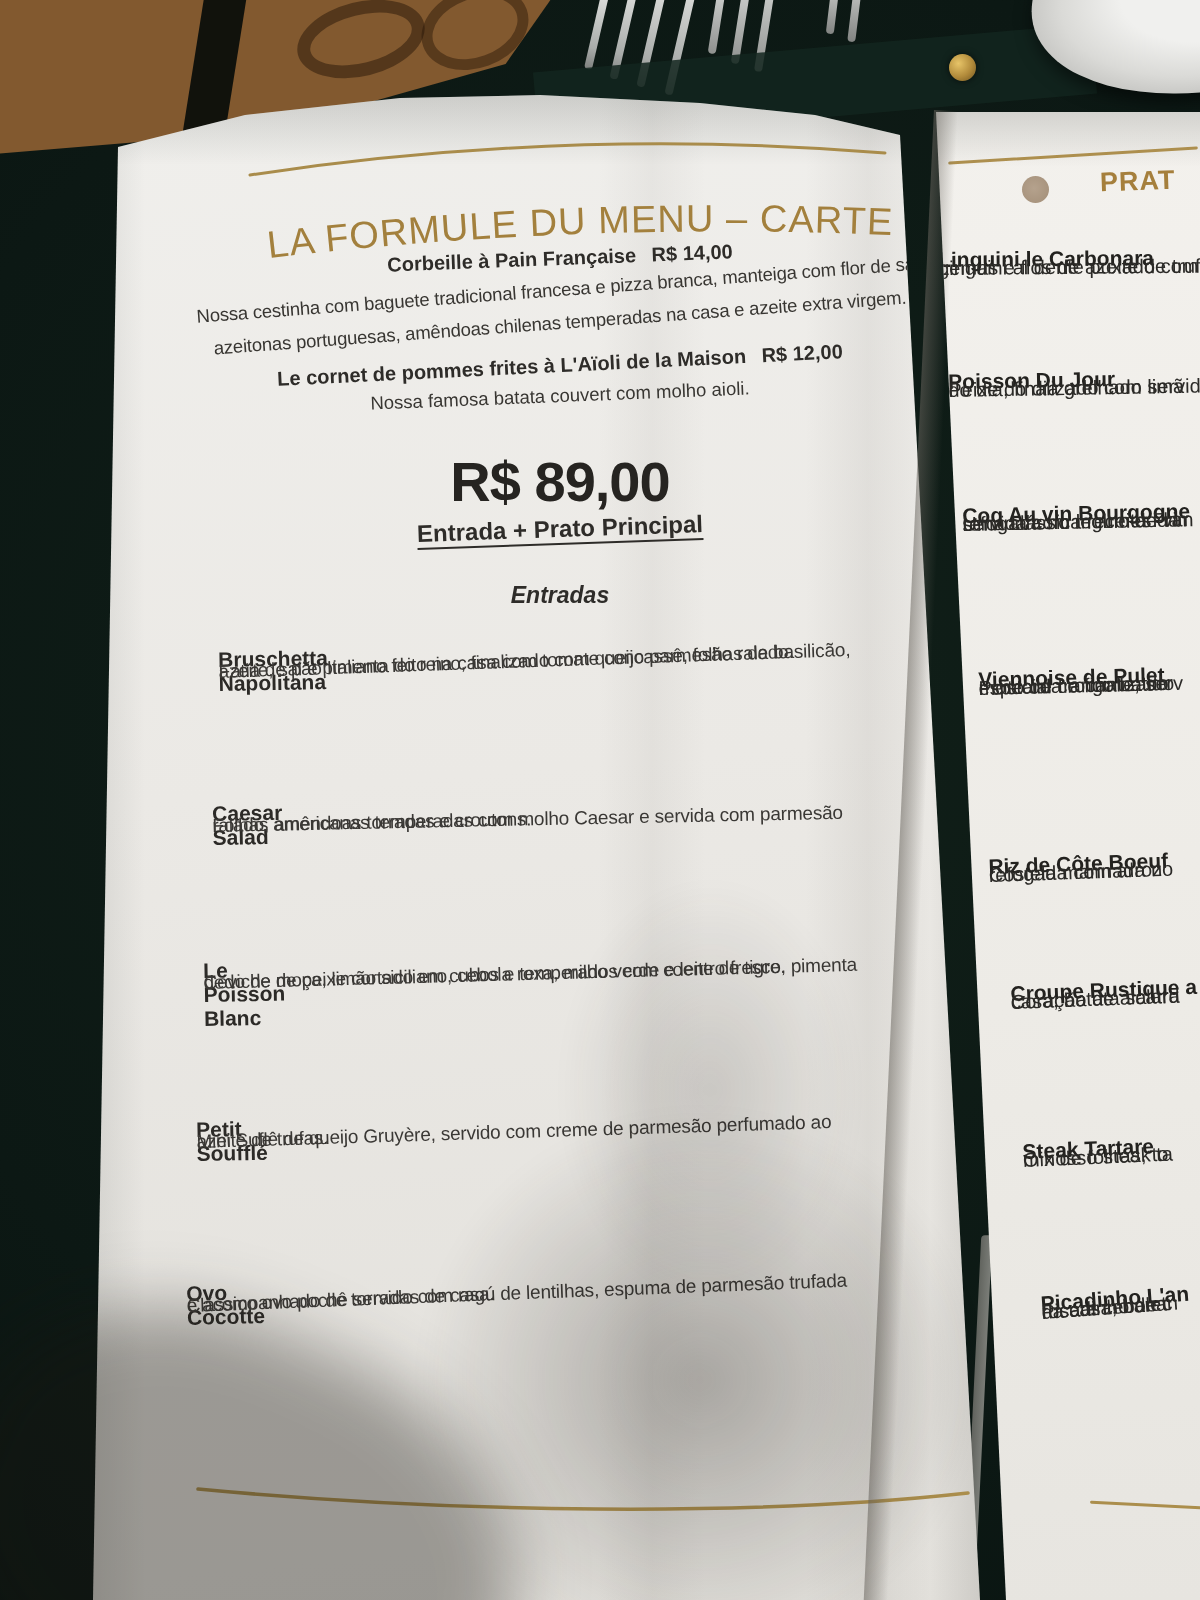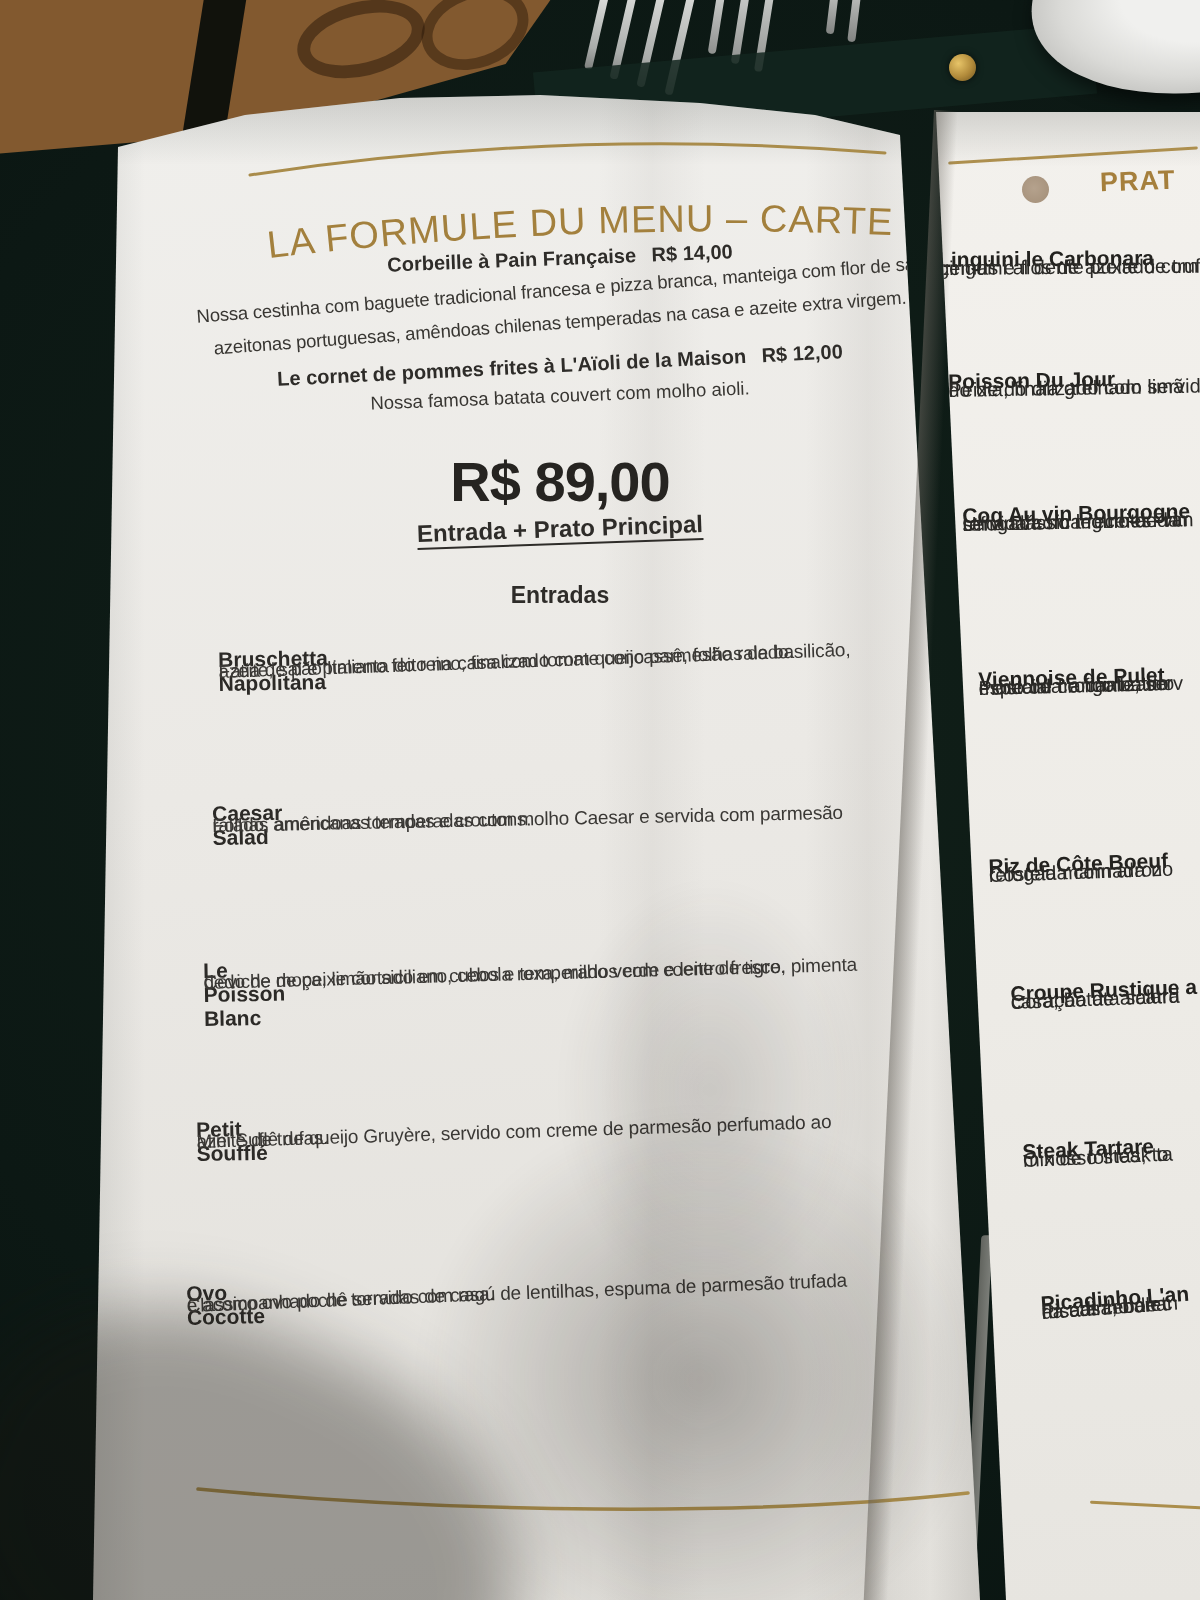--- a/index.html
+++ b/index.html
@@ -59,21 +59,21 @@
   }
   .lp-center{left:50px;width:850px;text-align:center;color:#2e2c29;}
   .couvert-h{top:118px;font-size:23px;font-weight:bold;text-decoration:underline;text-underline-offset:5px;}
   .corbeille{top:152px;font-size:20px;font-weight:bold;transform:rotate(-2.2deg);}
   .c-desc1{top:184px;font-size:18.5px;transform:rotate(-4.2deg);color:#383632;letter-spacing:-.2px;}
   .c-desc2{top:217px;font-size:18.5px;transform:rotate(-4.2deg);color:#383632;letter-spacing:-.2px;}
   .cornet{top:259px;font-size:20px;font-weight:bold;transform:rotate(-2.8deg);}
   .famosa{top:290px;font-size:18.5px;transform:rotate(-2.3deg);color:#383632;}
   .price89{top:354px;font-size:56px;font-weight:bold;letter-spacing:-1px;color:#262421;}
   .prix-label{top:420px;font-size:24px;font-weight:bold;text-decoration:underline;text-underline-offset:6px;transform:rotate(-2deg);}
-  .entradas-h{top:487px;font-size:23px;font-weight:bold;}
+  .entradas-h{top:487px;font-size:23px;font-weight:bold;font-style:italic;}
 
   .dish{color:#2c2a27;}
   .dish .d-title{position:static;display:block;font-size:21px;font-weight:600;transform:rotate(-1deg);transform-origin:left top;}
   .dish .d-line{position:static;display:block;font-size:19px;line-height:33px;color:#3a3835;letter-spacing:-.2px;white-space:nowrap;}
   .dish .d-desc{position:static;display:block;margin-top:7px;transform-origin:left top;}
   .dish-1{left:133px;top:553px;} .dish-1 .d-desc{transform:rotate(-2deg);}
   .dish-2{left:127px;top:707px;} .dish-2 .d-desc{transform:rotate(-1.2deg);}
   .dish-3{left:118px;top:864px;} .dish-3 .d-desc{transform:rotate(-1.6deg);}
   .dish-4{left:111px;top:1023px;} .dish-4 .d-desc{transform:rotate(-1.8deg);}
   .dish-5{left:101px;top:1187px;} .dish-5 .d-title{transform:rotate(-1.5deg);} .dish-5 .d-desc{transform:rotate(-2.2deg);}

